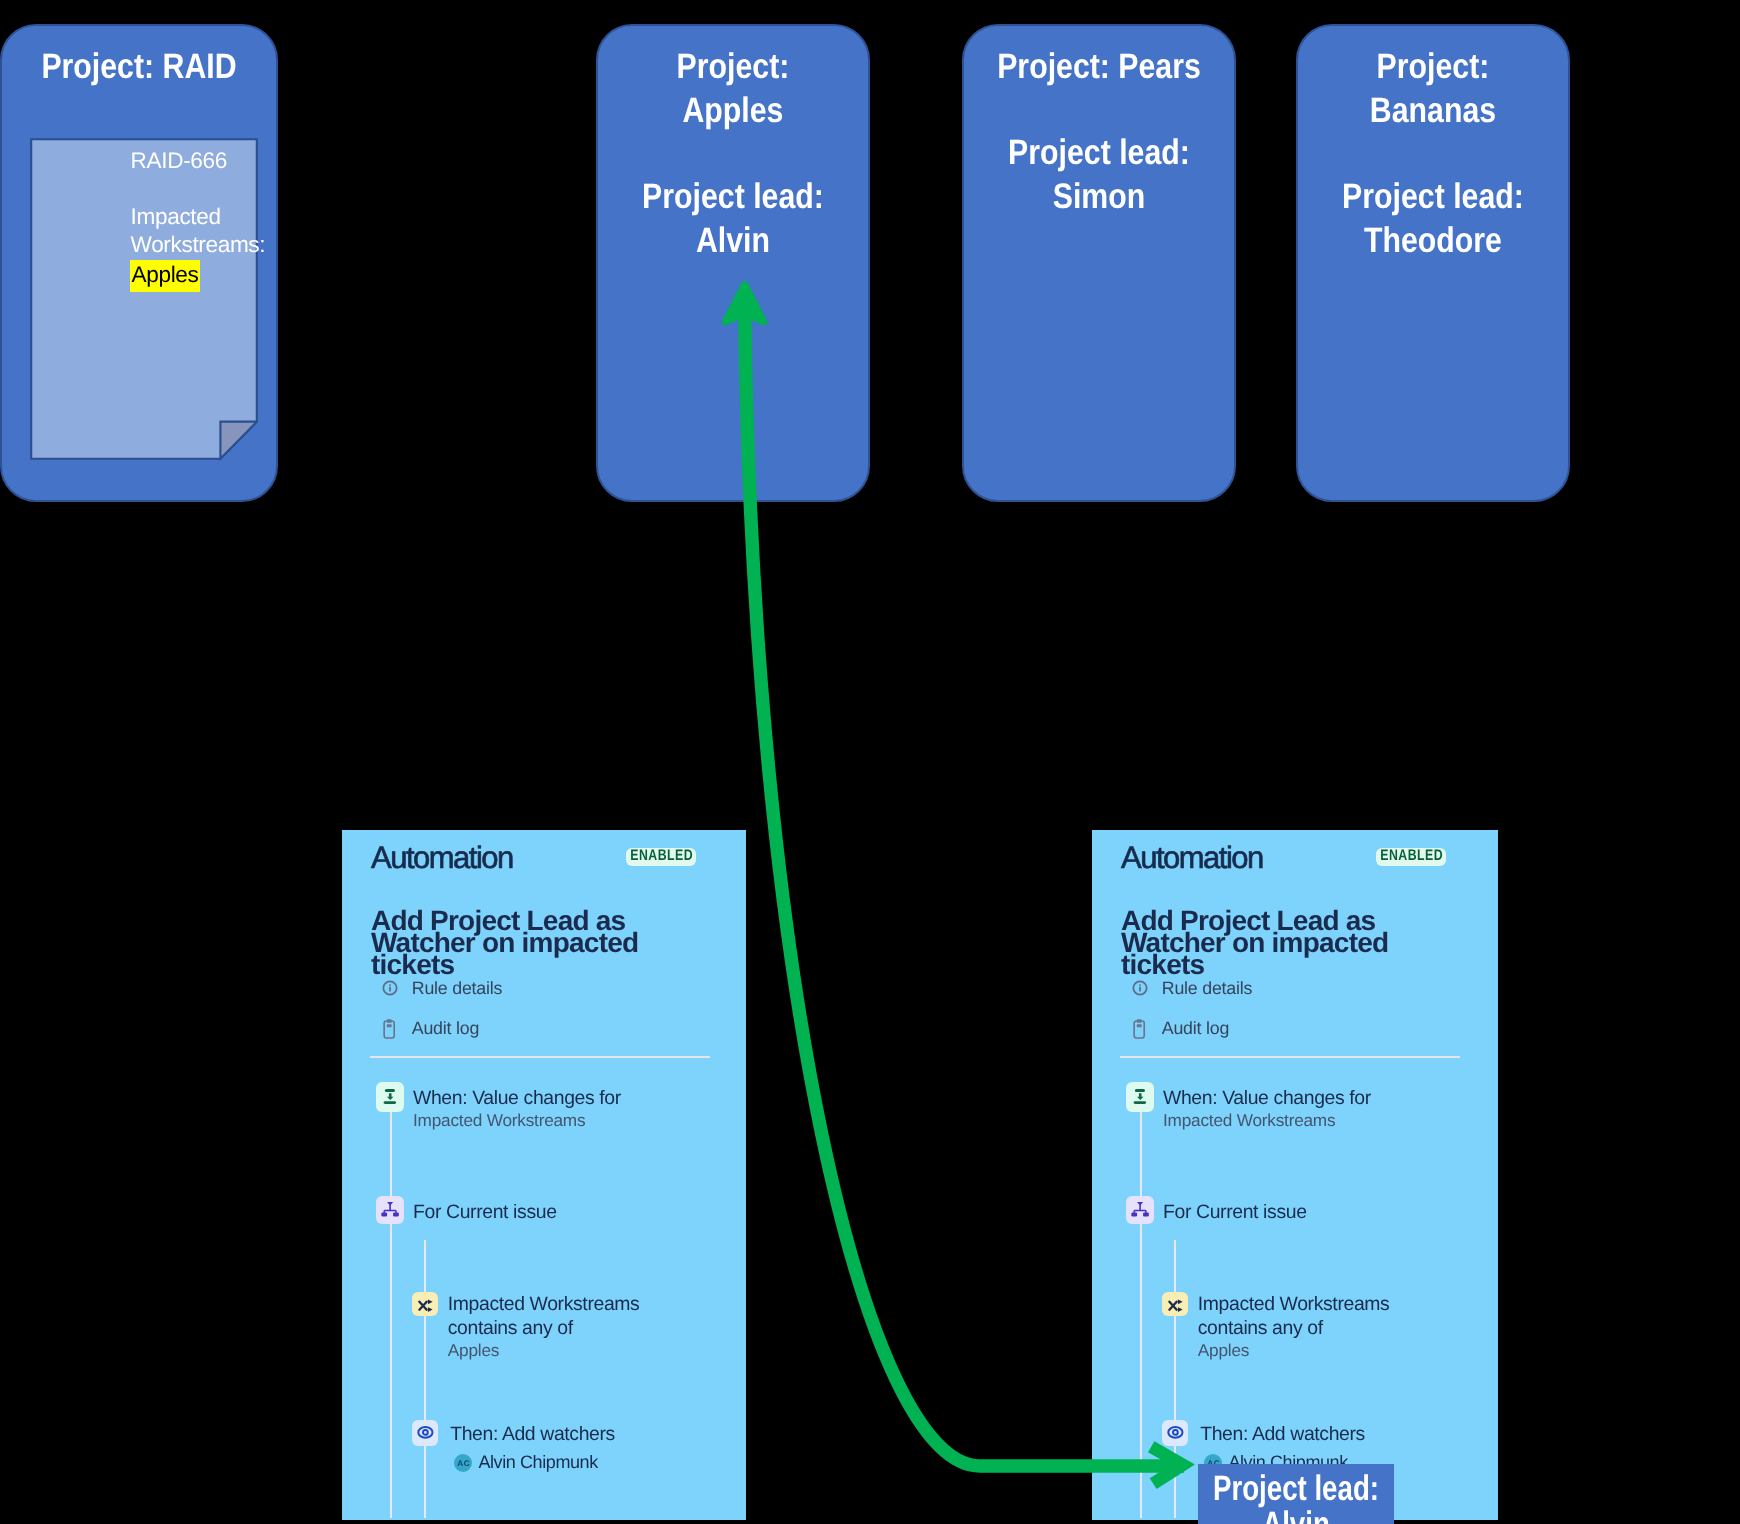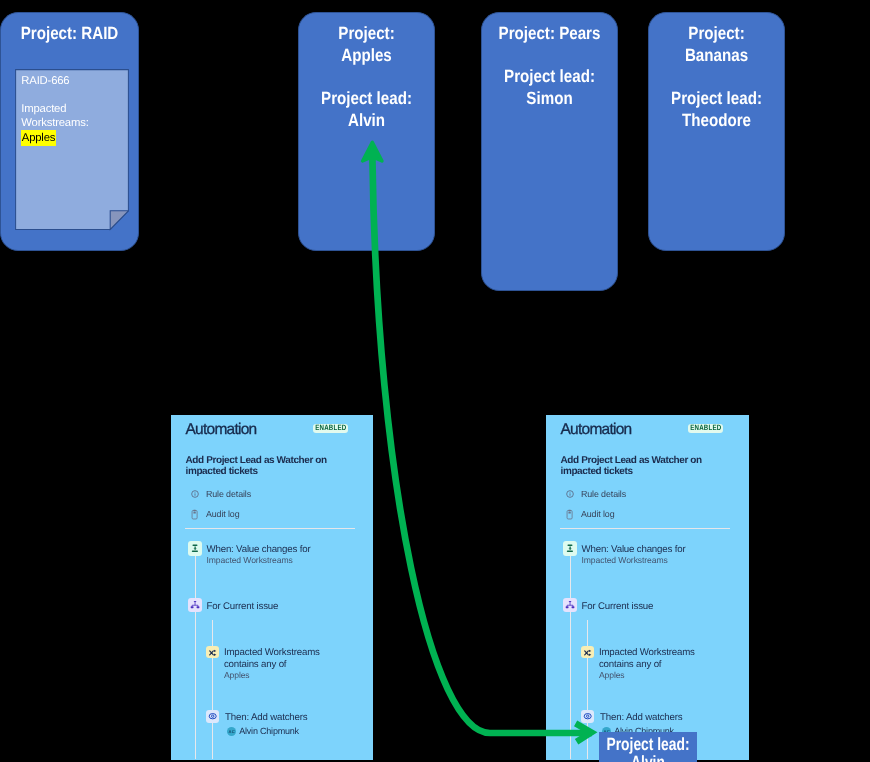--- a/index.html
+++ b/index.html
@@ -13,34 +13,34 @@
   .pcard{position:absolute;background:#4473C8;border:1px solid #2E5395;
          border-radius:18px;box-sizing:border-box;color:#fff;
          font-weight:bold;text-align:center;}
   .pcard .ptext{position:absolute;left:-20px;right:-20px;top:10.0px;white-space:pre-line;
                 font-size:17.7px;line-height:21.7px;
                 transform:scaleX(0.856);transform-origin:50% 50%;}
 
   
   .doc-wrap{position:absolute;}
   .doc-text{position:absolute;color:#fff;font-size:11.3px;line-height:14.6px;
-            white-space:pre-line;letter-spacing:-0.18px;}
+            white-space:pre-line;letter-spacing:-0.18px;margin-left:44px;}
   .hl{background:#FFFF00;color:#000;padding:1.8px 0.3px 2.1px 0.5px;}
 
   
   .acard{position:absolute;background:#7dd3fc;overflow:hidden;color:#172B4D;}
   .a-head{position:absolute;left:14.5px;top:6.3px;font-size:15.5px;font-weight:normal;
           color:#172B4D;letter-spacing:-0.75px;
           -webkit-text-stroke:0.32px #172B4D;}
   .a-badge{position:absolute;background:#E2FAEE;color:#066139;border-radius:3px;
            width:35.5px;height:8.6px;}
   .a-badge span{position:absolute;left:0;top:1.1px;width:43px;font-size:7.7px;
            font-weight:bold;letter-spacing:0.3px;line-height:6.4px;
            transform:scaleX(0.80);transform-origin:0 0;padding-left:2.7px;}
-  .a-sub{position:absolute;left:14.5px;font-size:10px;font-weight:bold;
+  .a-sub{position:absolute;left:14.5px;font-size:14px;font-weight:bold;
          line-height:11.1px;color:#1B2B4D;width:158px;letter-spacing:-0.39px;}
   .a-link{position:absolute;left:14.5px;font-size:8.9px;color:#37435A;height:12px;
           letter-spacing:-0.1px;}
   .a-link .lbl{position:absolute;left:20.4px;top:0px;white-space:nowrap;text-align:center;}
   .a-link .ico{position:absolute;left:5.5px;top:0.5px;width:8px;height:8px;}
   .a-rule{position:absolute;left:13.8px;height:1px;background:#E5E6EA;}
 
   .chip{position:absolute;width:14.2px;height:14.2px;border-radius:3px;}
   .chip svg{position:absolute;left:0;top:0}
   .ntext{position:absolute;font-size:9.7px;line-height:11.5px;color:#1B2B4D;
@@ -84,21 +84,21 @@
   </div>
 
   <div class="pcard" style="left:298px;top:0px;width:137px;height:239px">
     <div class="ptext">Project:
 Apples
 
 Project lead:
 Alvin</div>
   </div>
 
-  <div class="pcard" style="left:481px;top:0px;width:137px;height:279px">
+  <div class="pcard" style="left:481px;top:0px;width:137px;height:239px">
     <div class="ptext">Project: Pears
 
 Project lead:
 Simon</div>
   </div>
 
   <div class="pcard" style="left:648px;top:0px;width:137px;height:239px">
     <div class="ptext">Project:
 Bananas
 

